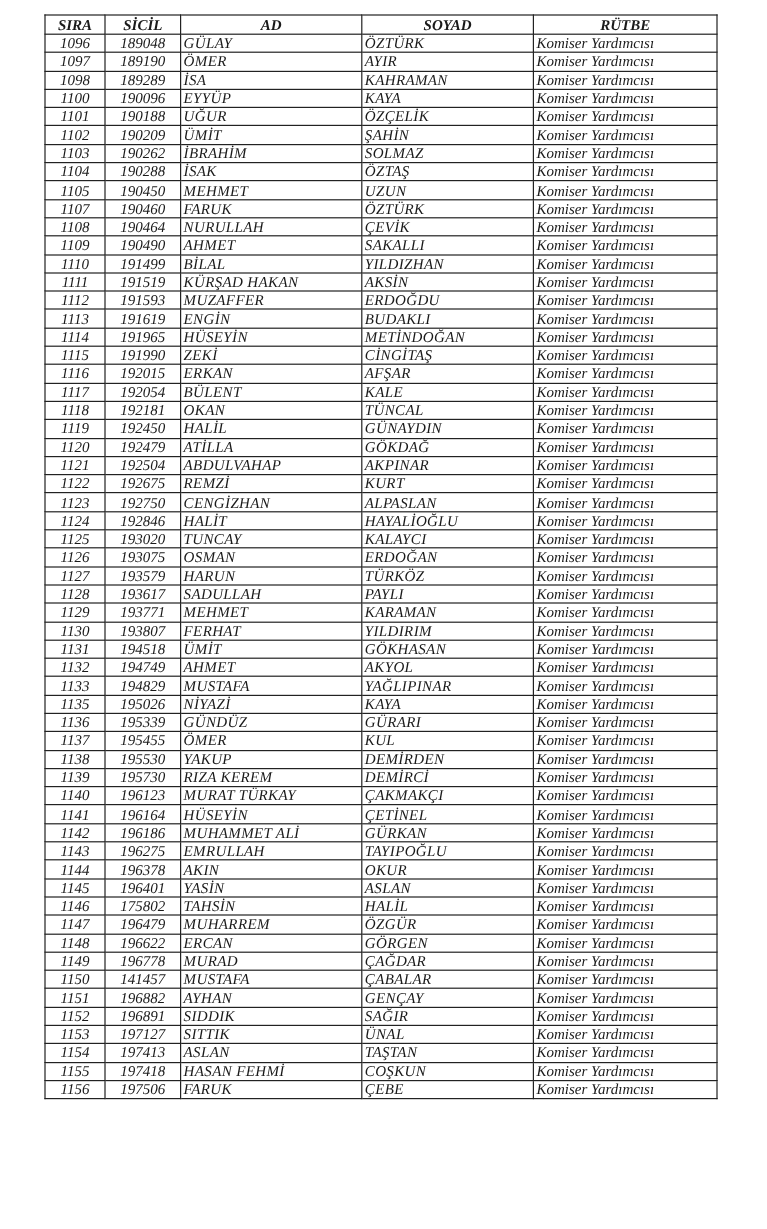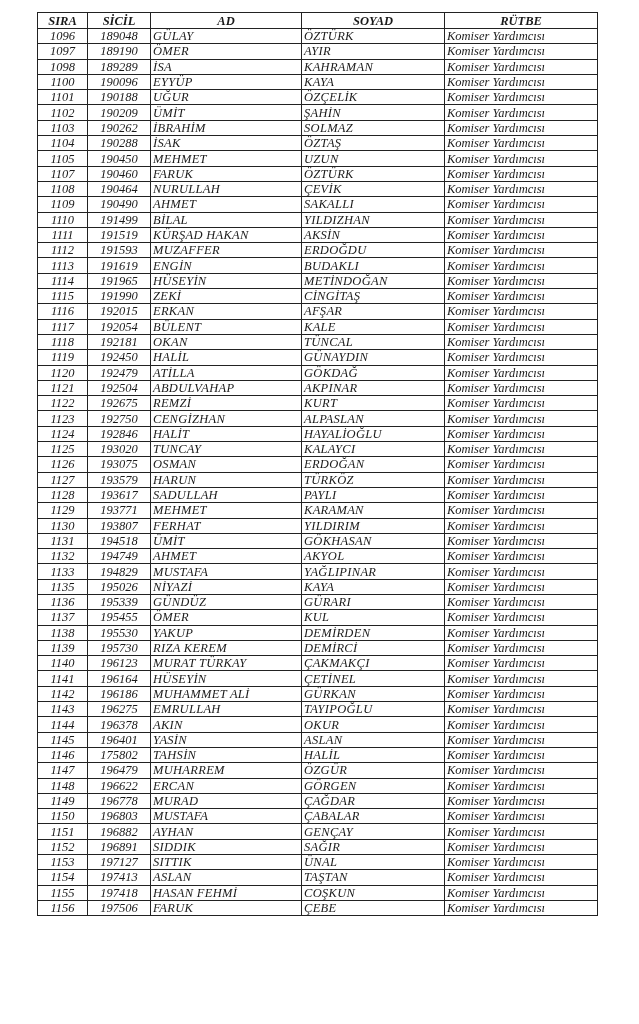--- a/index.html
+++ b/index.html
@@ -407,21 +407,21 @@
         </tr>
         <tr>
           <td class="sira">1149</td>
           <td class="sicil">196778</td>
           <td class="ad">MURAD</td>
           <td class="soyad">ÇAĞDAR</td>
           <td class="rutbe">Komiser Yardımcısı</td>
         </tr>
         <tr>
           <td class="sira">1150</td>
-          <td class="sicil">196803</td>
+          <td class="sicil">141457</td>
           <td class="ad">MUSTAFA</td>
           <td class="soyad">ÇABALAR</td>
           <td class="rutbe">Komiser Yardımcısı</td>
         </tr>
         <tr>
           <td class="sira">1151</td>
           <td class="sicil">196882</td>
           <td class="ad">AYHAN</td>
           <td class="soyad">GENÇAY</td>
           <td class="rutbe">Komiser Yardımcısı</td>

